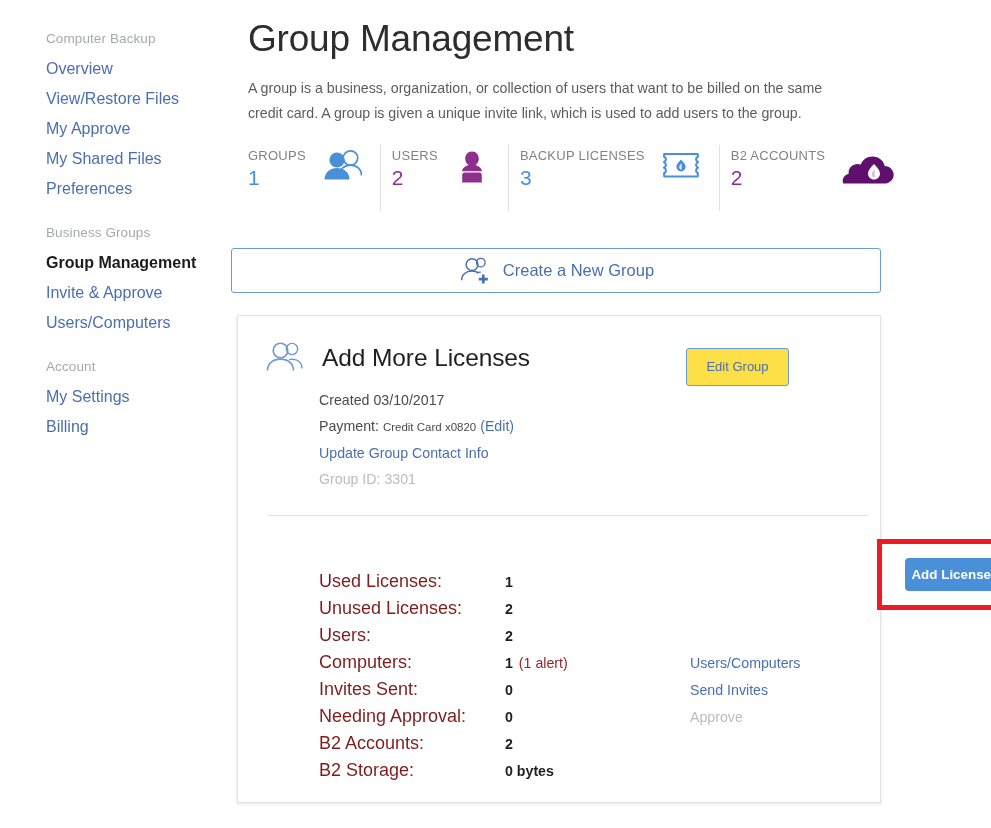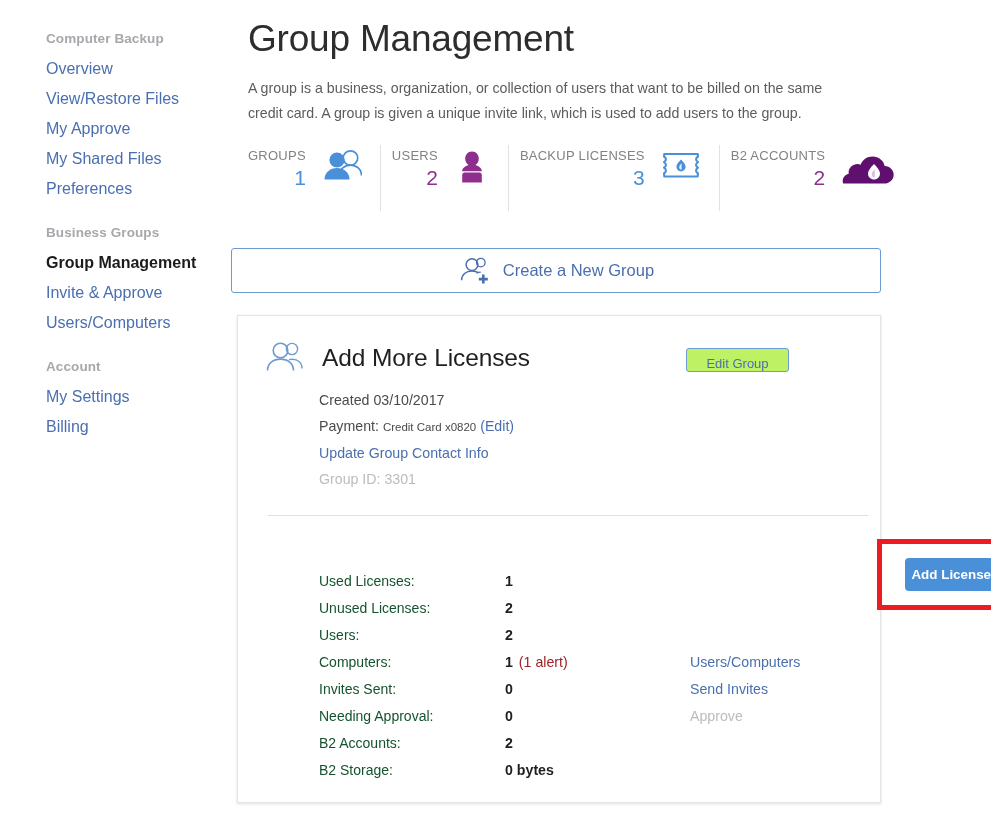--- a/index.html
+++ b/index.html
@@ -16,21 +16,21 @@
   
   .sidebar {
     position: absolute; left: 0; top: 0;
     width: 226px; height: 828px;
     padding-top: 31px;
   }
   .nav-group { margin-bottom: 4px; }
   .nav-heading {
     color: #a6a8ab;
     font-size: 13.5px;
-    font-weight: bold;
+    font-weight: normal;
     letter-spacing: .1px;
     padding: 0 0 0 46px;
     margin: 0 0 14px 0;
     line-height: 16px;
   }
   .nav-item {
     display: block;
     color: #4a6fb0;
     font-size: 16px;
     line-height: 16px;
@@ -70,21 +70,20 @@
     line-height: 25px;
     color: #5c5c5c;
   }
 
   
   .stats {
     display: flex;
     margin: 19px 0 0 0;
     padding-left: 22px;
     height: 68px;
-    text-align: right;
   }
   .stat {
     position: relative;
     display: flex;
     align-items: flex-start;
     justify-content: space-between;
     padding-right: 18px;
     height: 68px;
   }
   .stat + .stat { padding-left: 12px; }
@@ -160,24 +159,24 @@
     margin: 0 0 0 17px;
     font-size: 24.5px;
     font-weight: 400;
     color: #1f1f1f;
     line-height: 30px;
     letter-spacing: -.1px;
   }
   .edit-group-btn {
     position: absolute;
     right: 91px; top: 32px;
-    width: 103px; height: 24px;
+    width: 103px; height: 38px;
     border: 1px solid #6c9bd2;
     border-radius: 3px;
-    background: #bef264;
+    background: #fde047;
     color: #4a6fb0;
     font-size: 13px;
     font-family: inherit;
     cursor: pointer;
     line-height: 30px;
     text-align: center;
     padding: 0;
   }
 
   .meta {
@@ -217,22 +216,22 @@
     left: 81px; top: 252px;
     width: 540px;
   }
   .lic-row {
     display: flex;
     align-items: baseline;
     height: 27px;
   }
   .lic-label {
     width: 186px;
-    font-size: 14px;
-    color: #14532d;
+    font-size: 18px;
+    color: #7f1d1d;
     line-height: 27px;
   }
   .lic-value {
     width: 185px;
     font-size: 14.2px;
     color: #1f1f1f;
     font-weight: bold;
     line-height: 27px;
   }
   .alert-note {

